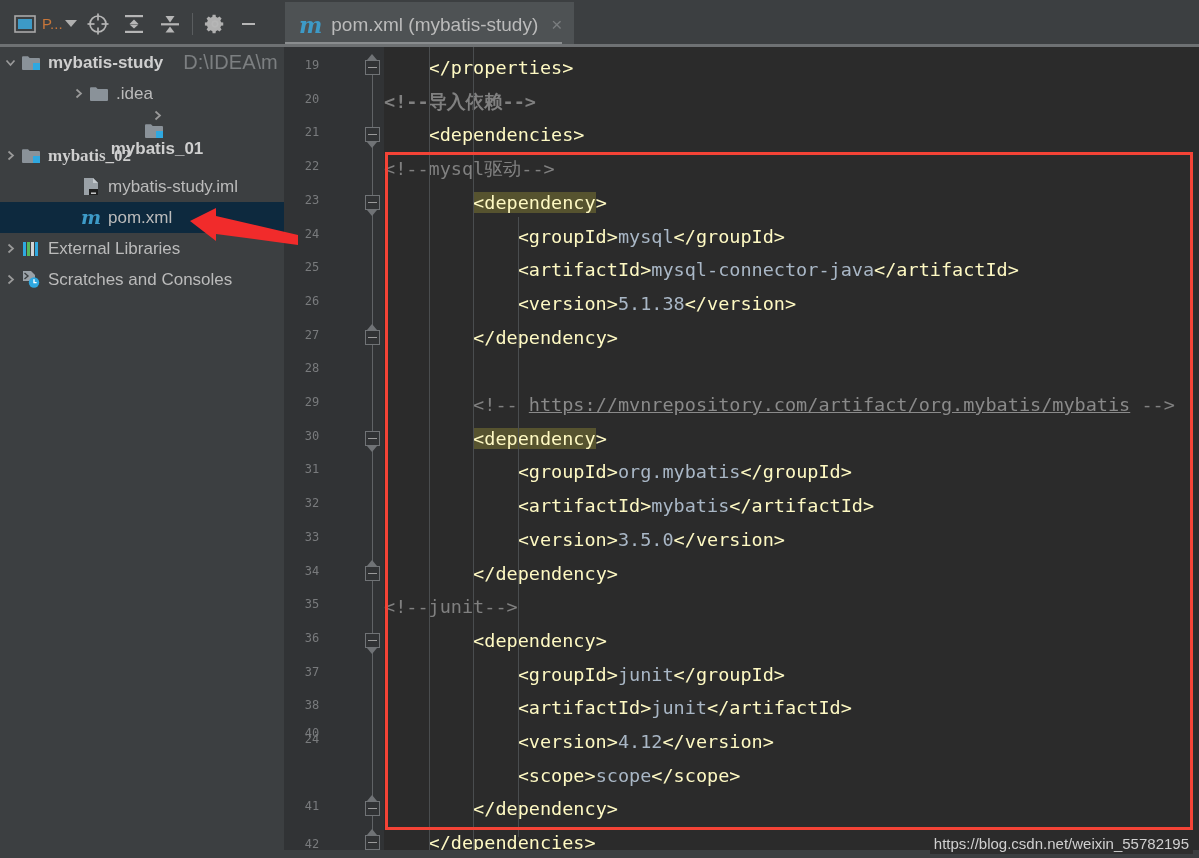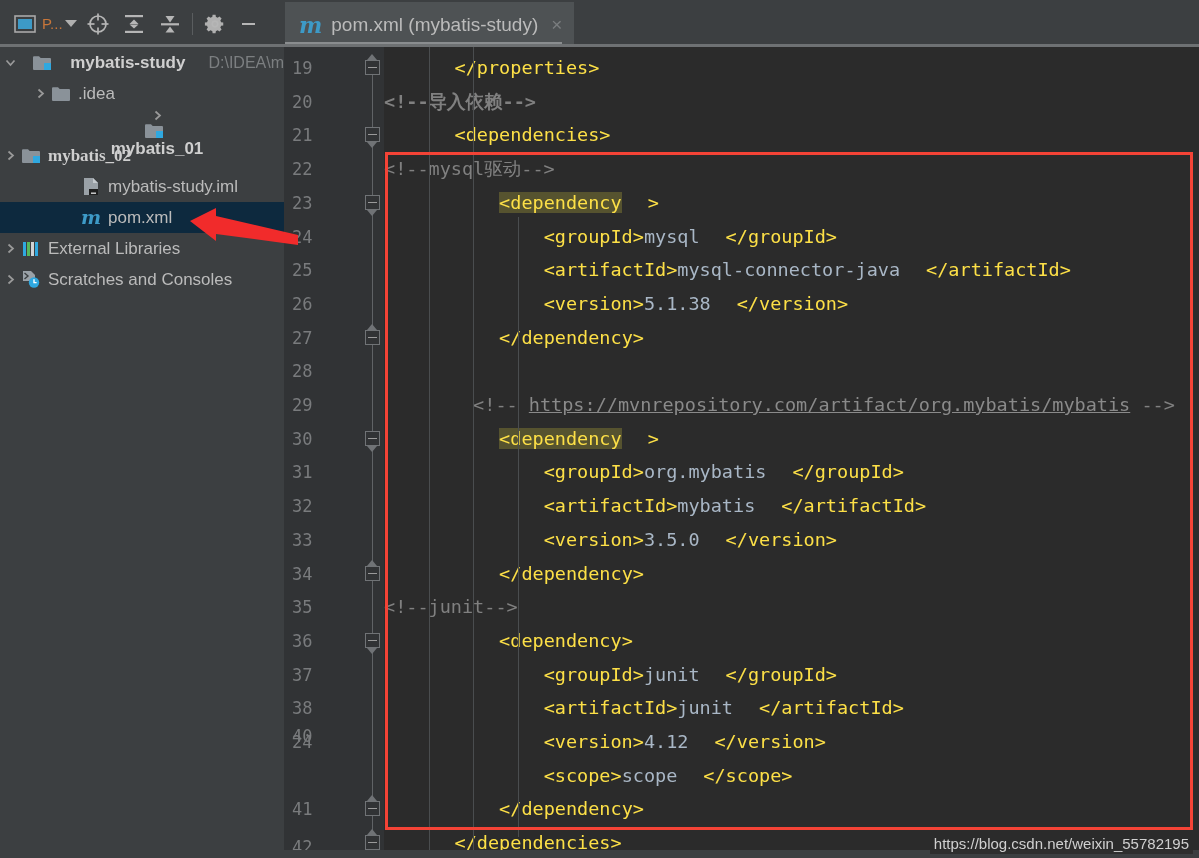--- a/index.html
+++ b/index.html
@@ -150,22 +150,22 @@
     justify-content: center;
     margin-right: 6px;
   }
   .t-label {
     color: #bbbbbb;
     font-size: 17px;
   }
   .t-label.bold { font-weight: bold; color: #cfcfcf; }
   .t-path {
     color: #7c7f81;
-    font-size: 16px;
-    margin-left: 12px;
+    font-size: 20px;
+    margin-left: 20px;
   }
   .m-ico {
     color: #3d9ac7;
     font-family: "DejaVu Serif", serif;
     font-style: italic;
     font-weight: bold;
     font-size: 19px;
     line-height: 1;
   }
 
@@ -181,22 +181,22 @@
     position: absolute;
     left: 0; top: 0;
     width: 100px; height: 811px;
     background: #313335;
   }
   .lnum {
     position: absolute;
     right: 52px;
     color: #797b7d;
     font-family: "DejaVu Sans Mono", monospace;
-    font-size: 17px;
-    text-align: left;
+    font-size: 12px;
+    text-align: center;
     width: 40px;
   }
   .fold-line {
     position: absolute;
     left: 88px;
     width: 1px;
     background: #606366;
   }
   .fold-box {
     position: absolute;
@@ -238,21 +238,21 @@
   .cline {
     position: absolute;
     left: 0;
     height: 34px;
     line-height: 34px;
     white-space: pre;
     font-family: "DejaVu Sans Mono", monospace;
     font-size: 18.5px;
     color: #a9b7c6;
   }
-  .tag   { color: #fde047; margin-left: 26px; }
+  .tag   { color: #fef9c3; }
   .txt   { color: #a9b7c6; }
   .cmt   { color: #808080; }
   .lnk   { color: #8a8a8a; text-decoration: underline; }
   .hl    { background: #56532f; }
 
   .indent-guide {
     position: absolute;
     width: 1px;
     background: #4a4d4f;
   }
@@ -365,36 +365,36 @@
         <span class="tab-close">×</span>
       </div>
       <div class="tab-underline"></div>
     </div>
   </div>
 
   <div class="tree-scroll-top"></div>
   <div class="editor-top-line"></div>
 
   <div class="tree">
-      <div class="trow" style="padding-left: 0px; justify-content: space-between;">
+      <div class="trow" style="padding-left: 0px;">
         <span class="arrow">
           <svg width="13" height="13" viewBox="0 0 13 13">
             <path d="M2.5 4.5 L6.5 9 L10.5 4.5" fill="none" stroke="#9a9a9a" stroke-width="1.7"></path>
           </svg>
         </span>
         <span class="t-ico">
           <svg width="20" height="17" viewBox="0 0 20 17">
             <path d="M1 3.2 a1 1 0 0 1 1-1 h5 l1.7 1.8 H18 a1 1 0 0 1 1 1 V15 a1 1 0 0 1-1 1 H2 a1 1 0 0 1-1-1 Z" fill="#8a9299"></path>
             <rect x="12" y="9" width="7" height="7" fill="#2fa8e0"></rect>
           </svg>
         </span>
         <span class="t-label bold">mybatis-study</span>
         <span class="t-path">D:\IDEA\m</span>
       </div>
-      <div class="trow" style="padding-left: 30px;">
+      <div class="trow" style="padding-left: 30px; margin-left: 38px;">
         <span class="arrow">
           <svg width="13" height="13" viewBox="0 0 13 13">
             <path d="M4.5 2.5 L9 6.5 L4.5 10.5" fill="none" stroke="#9a9a9a" stroke-width="1.7"></path>
           </svg>
         </span>
         <span class="t-ico">
           <svg width="20" height="17" viewBox="0 0 20 17">
             <path d="M1 3.2 a1 1 0 0 1 1-1 h5 l1.7 1.8 H18 a1 1 0 0 1 1 1 V15 a1 1 0 0 1-1 1 H2 a1 1 0 0 1-1-1 Z" fill="#8a9299"></path>
           </svg>
         </span>

